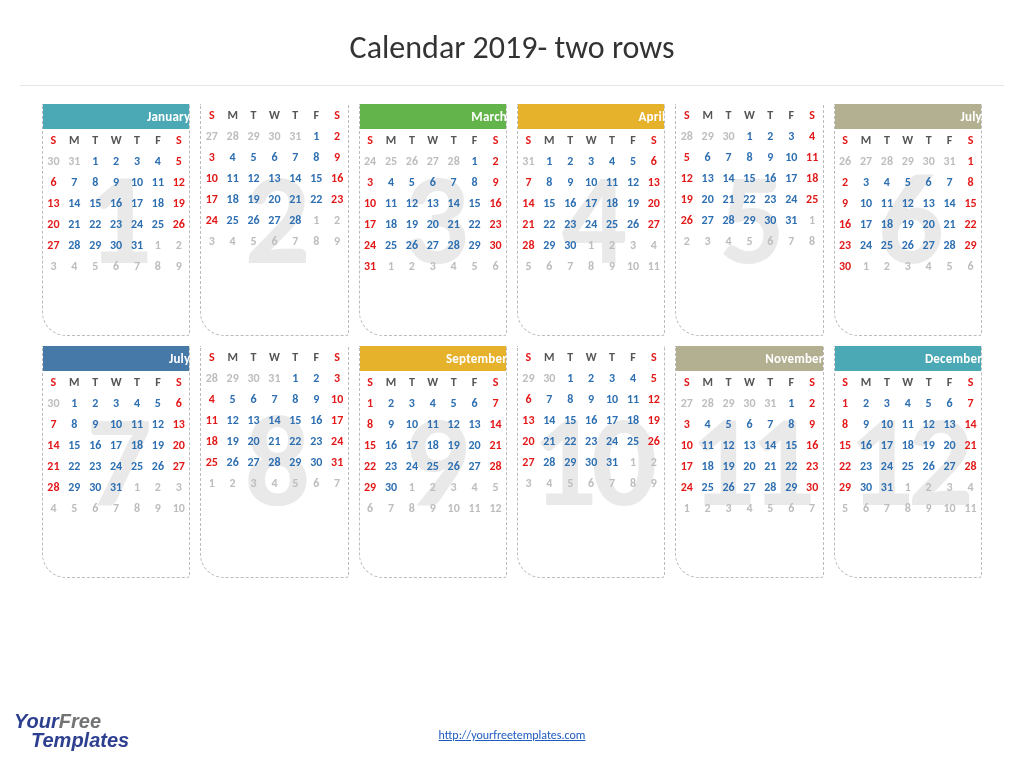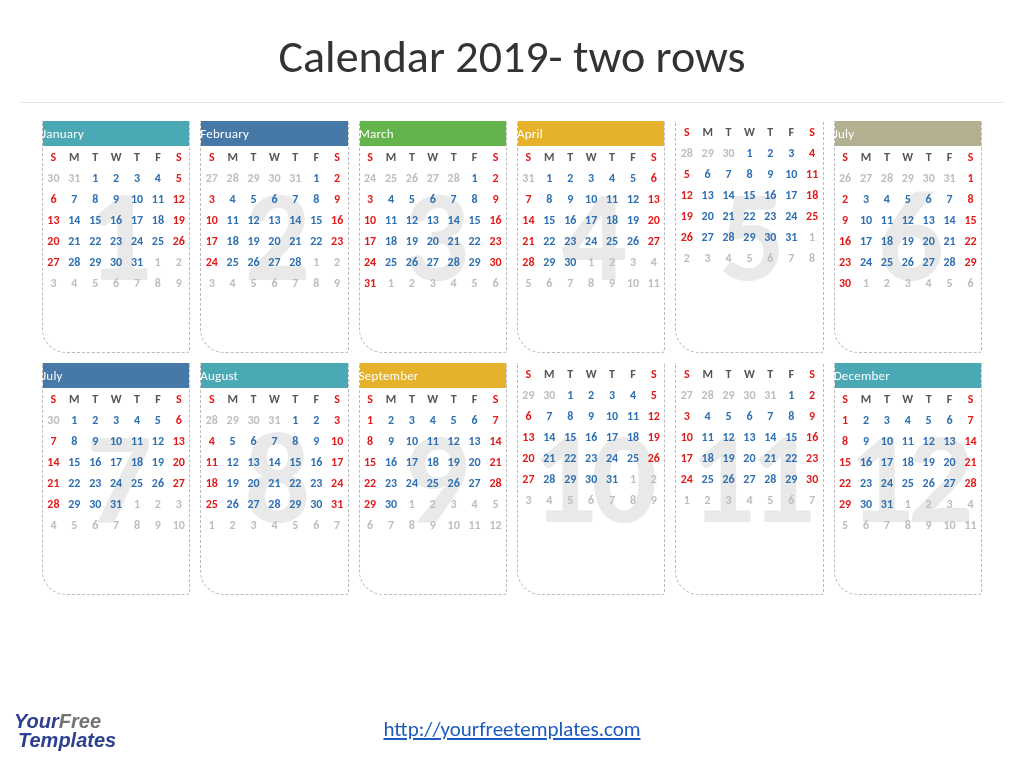--- a/index.html
+++ b/index.html
@@ -4,21 +4,21 @@
 <style>
   * { box-sizing: border-box; margin: 0; padding: 0; }
   body {
     font-family: Calibri, Arial, sans-serif;
     width: 1024px; height: 768px;
     background: #fff;
     position: relative;
     overflow: hidden;
   }
   .title {
-    font-size: 46px;
+    font-size: 32px;
     color: #333;
     text-align: center;
     padding: 28px 0 18px 0;
     font-weight: 400;
   }
   .rule {
     border-top: 1px solid #e5e5e5;
     margin: 0 20px 18px 20px;
   }
   .grid {
@@ -31,23 +31,23 @@
     position: relative;
     border: 1px dashed #bbb;
     border-top: none;
     border-radius: 0 0 3px 24px;
     background: #fff;
     height: 232px;
     overflow: hidden;
   }
   .mhead {
     color: #fff;
-    font-weight: 400;
+    font-weight: 700;
     font-size: 13px;
-    text-align: left;
+    text-align: right;
     padding: 6px 0 5px 0;
     margin: -1px -1px 0 -1px;
     letter-spacing: 0.2px;
   }
   .watermark {
     position: absolute;
     left: 0; right: 0; top: 50px;
     font-size: 130px;
     font-weight: 800;
     color: #e9e9e9;
@@ -74,35 +74,35 @@
   .cal th { color: #555; font-weight: 800; }
   .cal th.sun, .cal th.sat { color: #e31818; }
   .cal td { color: #bdbdbd; }
   .cal td.cur { color: #2d6fb1; }
   .cal td.cur.sun, .cal td.cur.sat { color: #e31818; }
   .footer-link {
     position: absolute;
     bottom: 26px;
     width: 100%;
     text-align: center;
-    font-size: 21px;
+    font-size: 12px;
   }
   .footer-link a { color: #1e5bbf; text-decoration: underline; cursor: pointer; }
   .logo {
     position: absolute;
     left: 14px; bottom: 18px;
     font-family: "Comic Sans MS", cursive, sans-serif;
     font-size: 20px;
     font-weight: 700;
     line-height: 0.95;
     font-style: italic;
   }
   .logo .l1 .y { color: #2d3f8f; text-align: center; }
   .logo .l1 .f { color: #737373; margin-top: 24px; }
-  .logo .l2 { color: #2d3f8f; margin-left: 4px; }
+  .logo .l2 { color: #2d3f8f; margin-left: 17px; }
 </style>
 </head>
 <body>
 
 <h1 class="title">Calendar 2019- two rows</h1>
 <div class="rule"></div>
 
 <div class="grid" id="grid">
     <div class="month">
       <div class="mhead" style="background: rgb(75, 168, 181);">January</div>
@@ -171,21 +171,20 @@
             <td class="">5</td>
             <td class="">6</td>
             <td class="">7</td>
             <td class="">8</td>
             <td class="sat">9</td>
           </tr>
         </tbody>
       </table>
     </div>
     <div class="month">
-      <div class="mhead" style="background: rgb(70, 120, 168);">February</div>
       <div class="watermark">2</div>
       <table class="cal">
         <thead>
           <tr>
             <th class="sun">S</th>
             <th>M</th>
             <th>T</th>
             <th>W</th>
             <th>T</th>
             <th>F</th>
@@ -608,21 +607,20 @@
             <td class="">6</td>
             <td class="">7</td>
             <td class="">8</td>
             <td class="">9</td>
             <td class="sat">10</td>
           </tr>
         </tbody>
       </table>
     </div>
     <div class="month">
-      <div class="mhead" style="background: rgb(75, 168, 181);">August</div>
       <div class="watermark">8</div>
       <table class="cal">
         <thead>
           <tr>
             <th class="sun">S</th>
             <th>M</th>
             <th>T</th>
             <th>W</th>
             <th>T</th>
             <th>F</th>
@@ -826,20 +824,21 @@
             <td class="">5</td>
             <td class="">6</td>
             <td class="">7</td>
             <td class="">8</td>
             <td class="sat">9</td>
           </tr>
         </tbody>
       </table>
     </div>
     <div class="month">
+      <div class="mhead" style="background: rgb(179, 175, 145);">November</div>
       <div class="watermark">11</div>
       <table class="cal">
         <thead>
           <tr>
             <th class="sun">S</th>
             <th>M</th>
             <th>T</th>
             <th>W</th>
             <th>T</th>
             <th>F</th>

